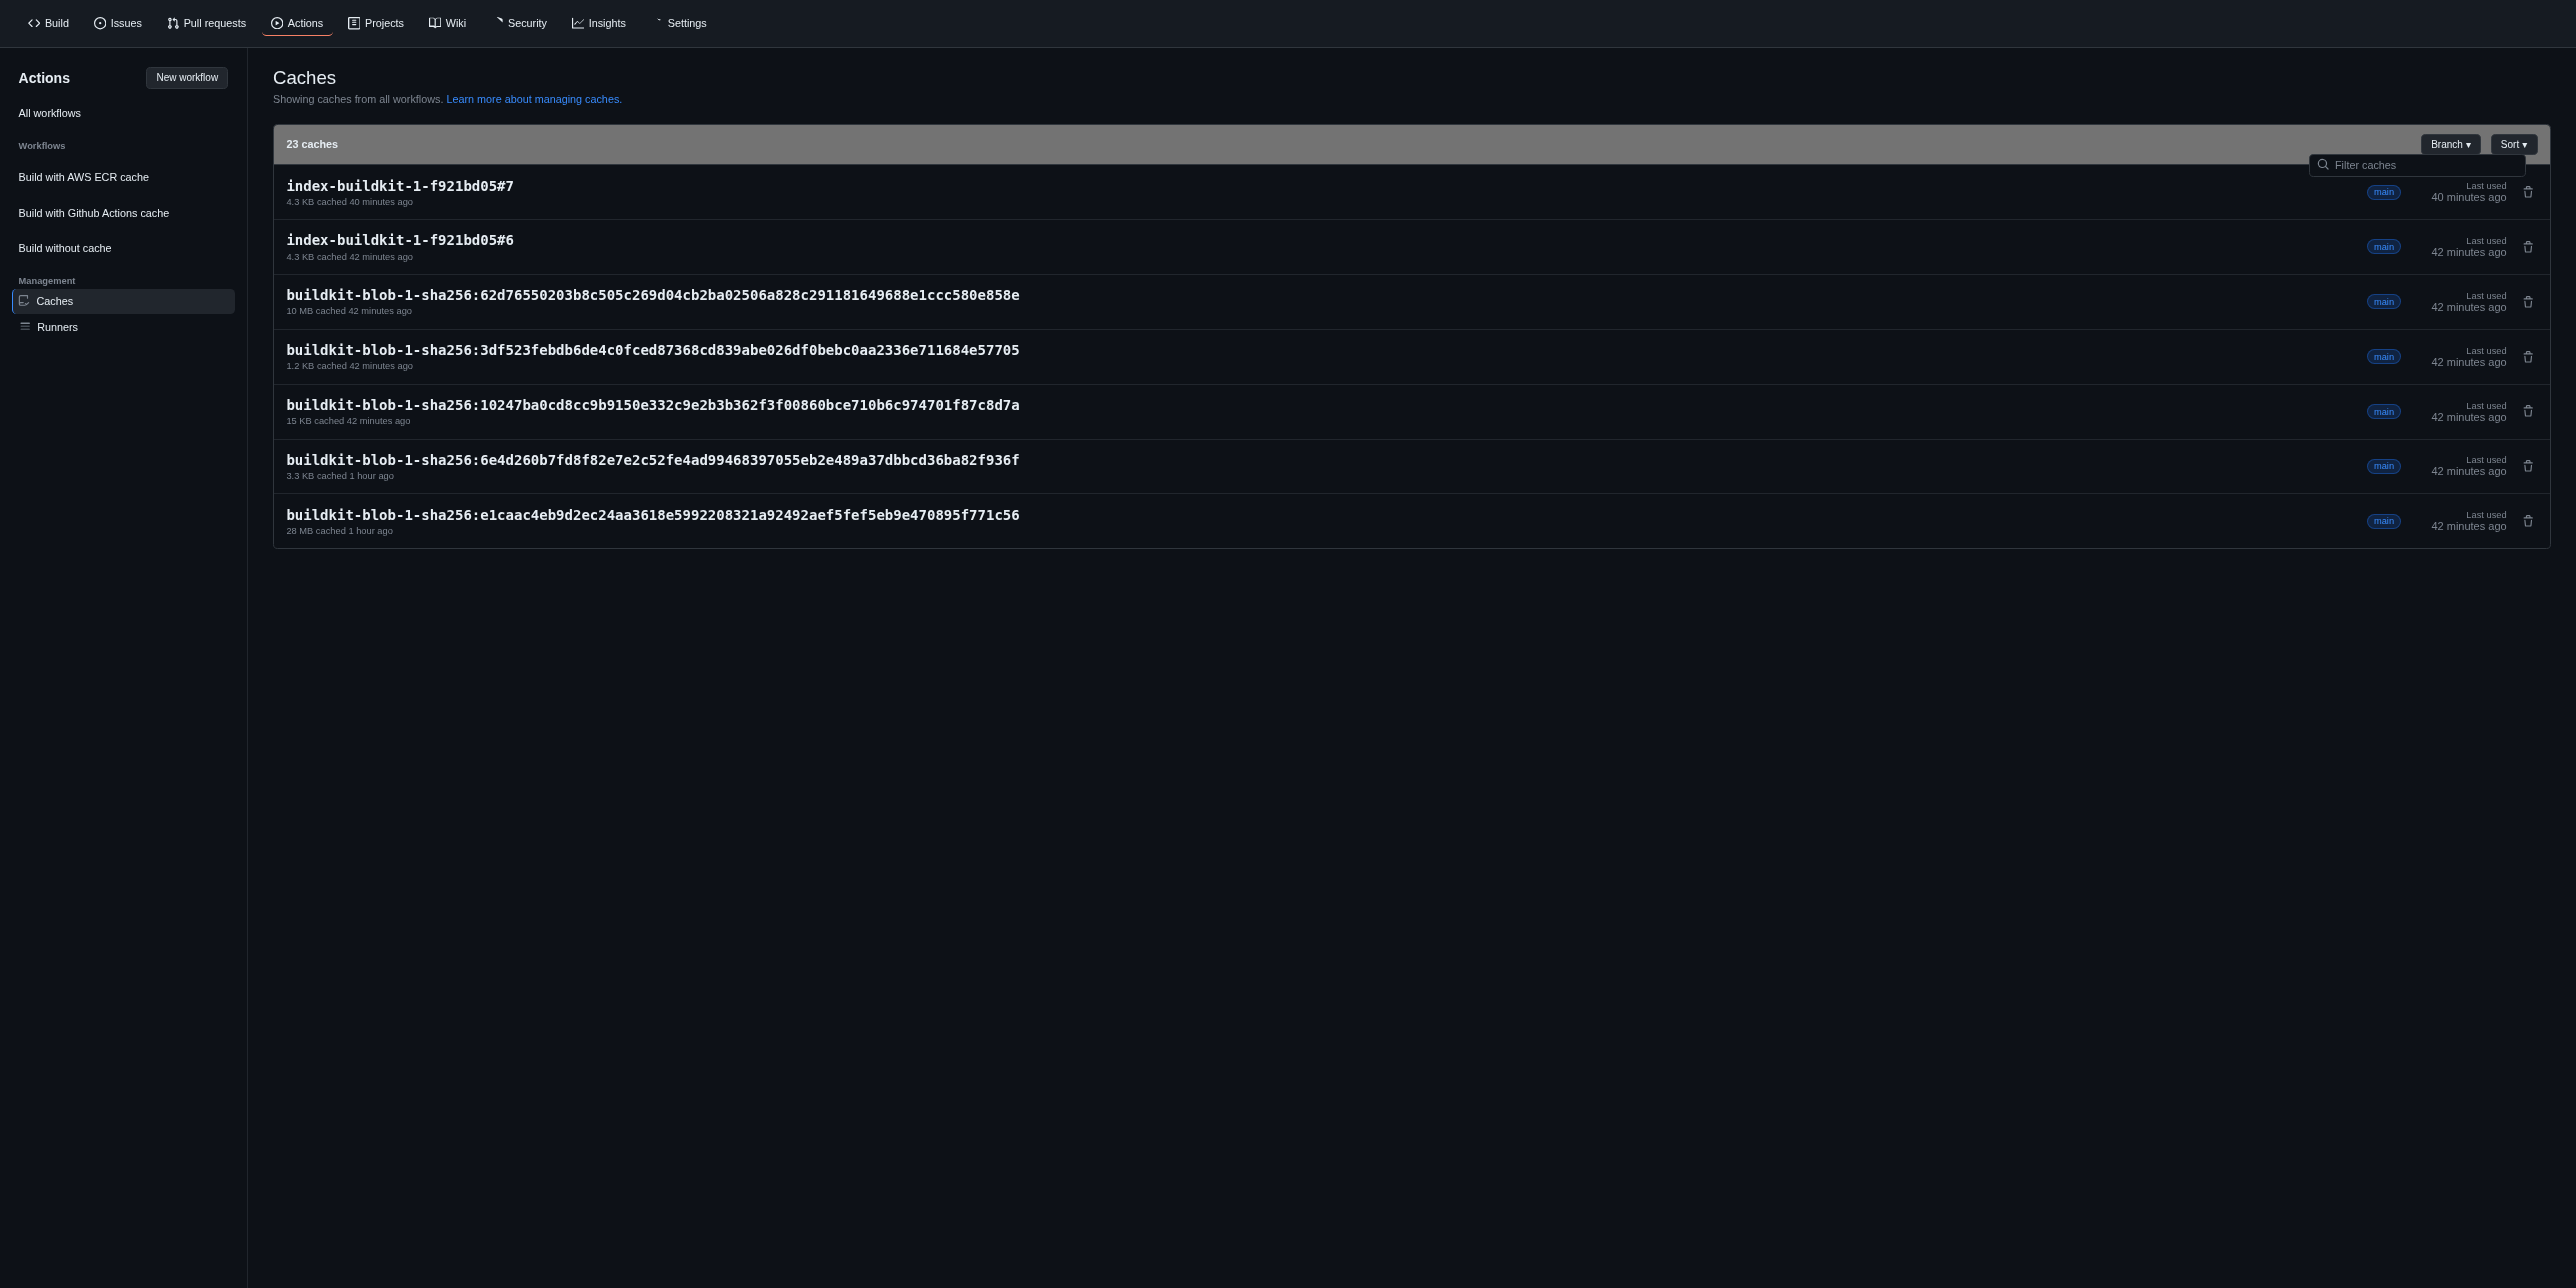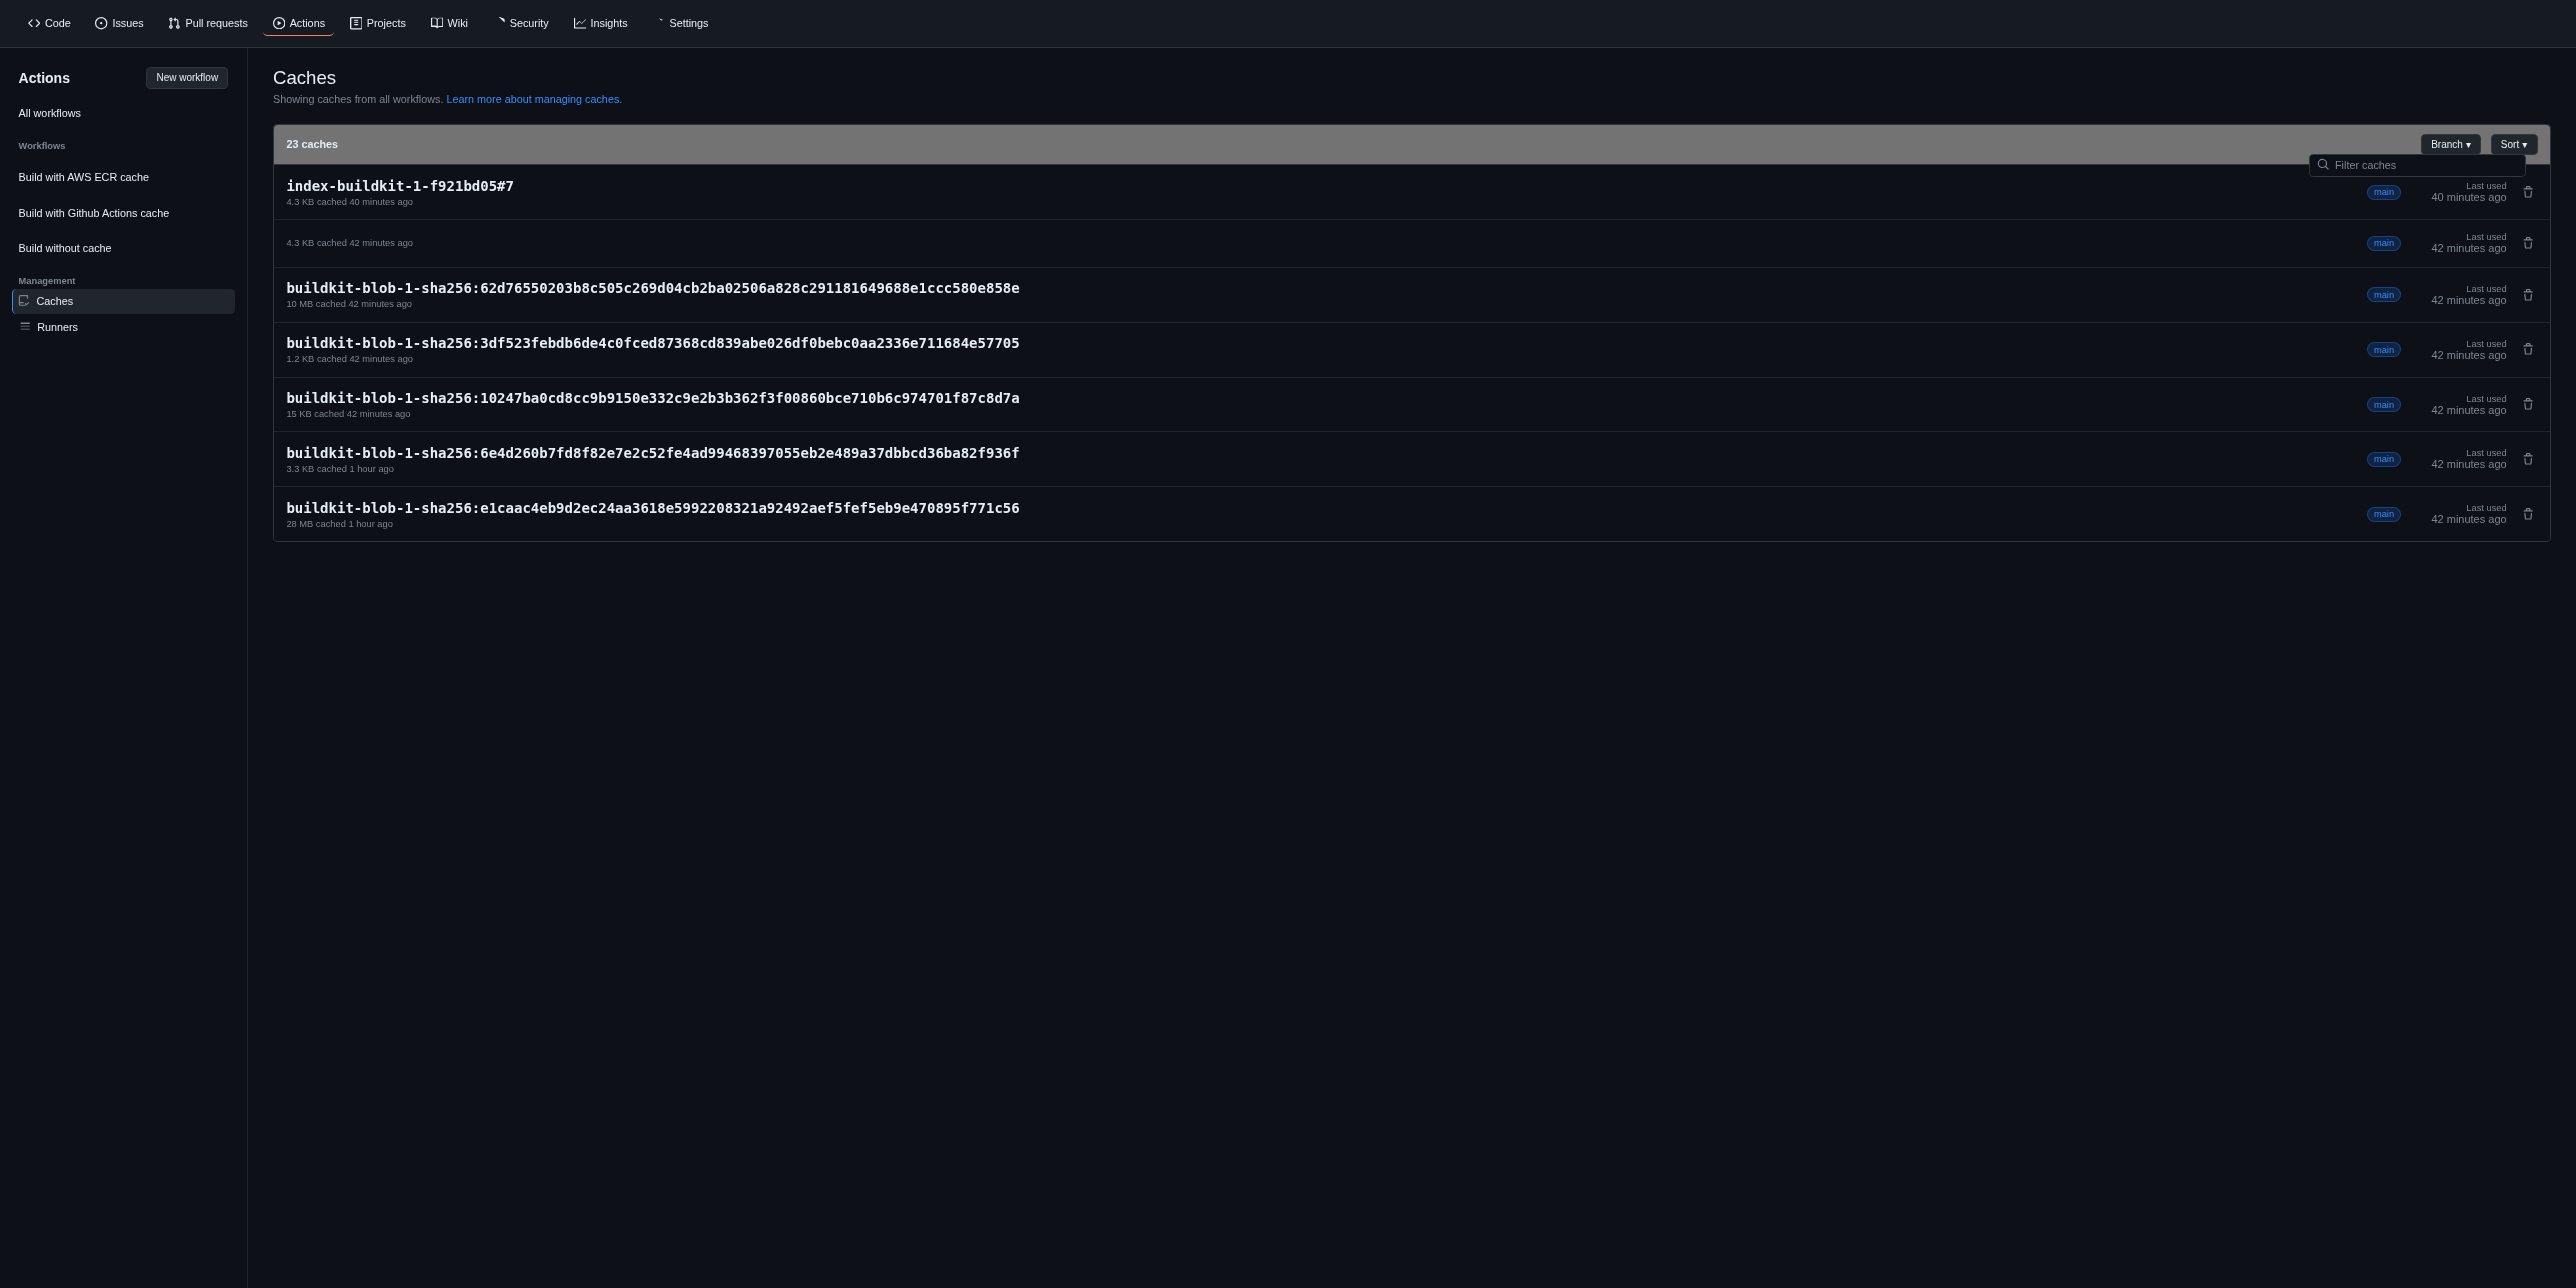--- a/index.html
+++ b/index.html
@@ -293,21 +293,21 @@
 </head>
 <body>
 
 <nav class="top-nav">
   <a class="nav-item">
     <span class="nav-icon">
       <svg width="12.4" height="12.4" viewBox="0 0 16 16" fill="currentColor">
         <path d="M4.72 3.22a.75.75 0 011.06 1.06L2.06 8l3.72 3.72a.75.75 0 11-1.06 1.06L.47 8.53a.75.75 0 010-1.06l4.25-4.25zm6.56 0a.75.75 0 10-1.06 1.06L13.94 8l-3.72 3.72a.75.75 0 101.06 1.06l4.25-4.25a.75.75 0 000-1.06l-4.25-4.25z"></path>
       </svg>
     </span>
-    <span>Code</span>
+    <span>Build</span>
   </a>
   <a class="nav-item">
     <span class="nav-icon">
       <svg width="12.4" height="12.4" viewBox="0 0 16 16" fill="currentColor">
         <path d="M8 9.5a1.5 1.5 0 100-3 1.5 1.5 0 000 3z"></path>
           <path fill-rule="evenodd" d="M8 0a8 8 0 100 16A8 8 0 008 0zM1.5 8a6.5 6.5 0 1113 0 6.5 6.5 0 01-13 0z"></path>
       </svg>
     </span>
     <span>Issues</span>
   </a>
@@ -453,20 +453,21 @@
         <div class="last-used-time">40 minutes ago</div>
       </div>
       <button class="delete-btn" title="Delete cache">
         <svg width="12.4" height="12.4" viewBox="0 0 16 16" fill="currentColor">
           <path fill-rule="evenodd" d="M6.5 1.75a.25.25 0 01.25-.25h2.5a.25.25 0 01.25.25V3h-3V1.75zm4.5 0V3h2.25a.75.75 0 010 1.5H2.75a.75.75 0 010-1.5H5V1.75C5 .784 5.784 0 6.75 0h2.5C10.216 0 11 .784 11 1.75zM4.496 6.675a.75.75 0 10-1.492.15l.66 6.6A1.75 1.75 0 005.405 15h5.19a1.75 1.75 0 001.741-1.574l.66-6.6a.75.75 0 00-1.492-.15l-.66 6.6a.25.25 0 01-.249.224H5.405a.25.25 0 01-.249-.224l-.66-6.6z"></path>
         </svg>
       </button>
     </div>
             <div class="cache-item">
       <div class="cache-info">
+        <div class="cache-name">index-buildkit-1-f921bd05#6</div>
         <div class="cache-meta">4.3 KB cached 42 minutes ago</div>
       </div>
       <span class="branch-badge">main</span>
       <div class="cache-last-used">
         <div class="last-used-label">Last used</div>
         <div class="last-used-time">42 minutes ago</div>
       </div>
       <button class="delete-btn" title="Delete cache">
         <svg width="12.4" height="12.4" viewBox="0 0 16 16" fill="currentColor">
           <path fill-rule="evenodd" d="M6.5 1.75a.25.25 0 01.25-.25h2.5a.25.25 0 01.25.25V3h-3V1.75zm4.5 0V3h2.25a.75.75 0 010 1.5H2.75a.75.75 0 010-1.5H5V1.75C5 .784 5.784 0 6.75 0h2.5C10.216 0 11 .784 11 1.75zM4.496 6.675a.75.75 0 10-1.492.15l.66 6.6A1.75 1.75 0 005.405 15h5.19a1.75 1.75 0 001.741-1.574l.66-6.6a.75.75 0 00-1.492-.15l-.66 6.6a.25.25 0 01-.249.224H5.405a.25.25 0 01-.249-.224l-.66-6.6z"></path>

